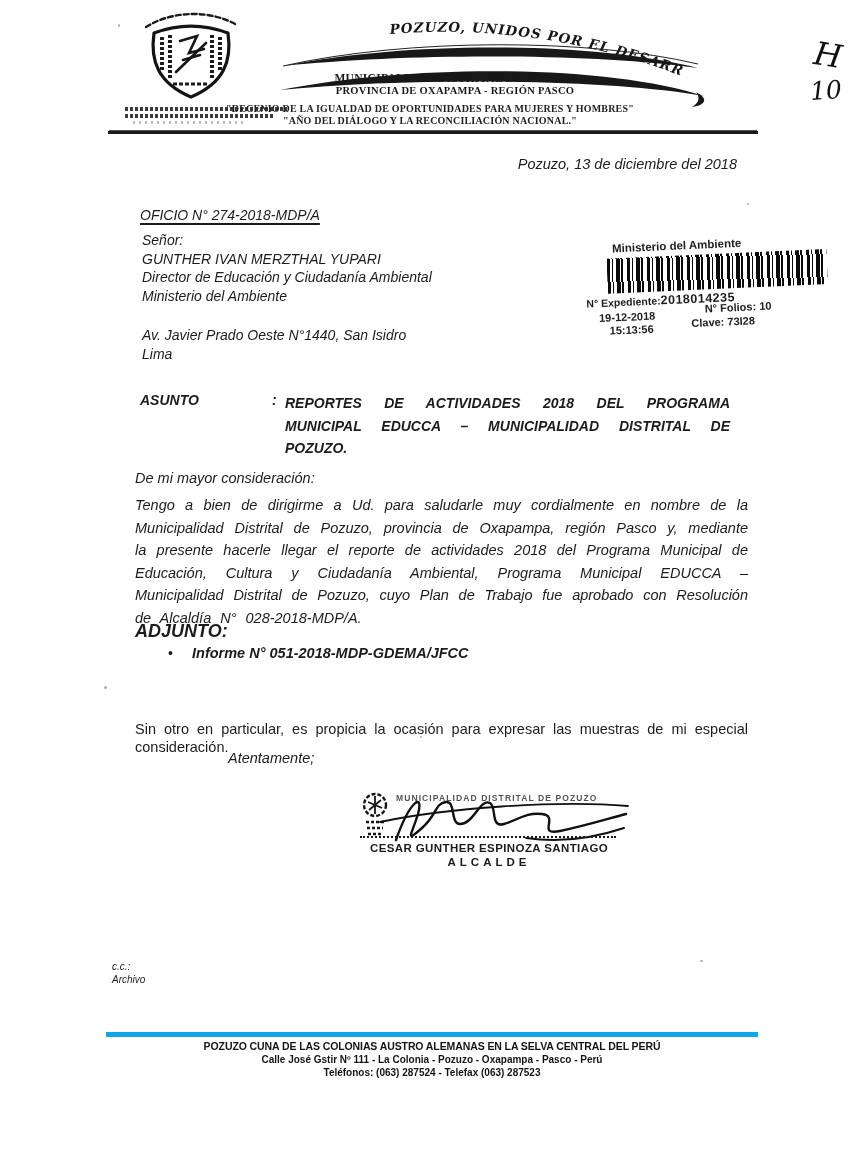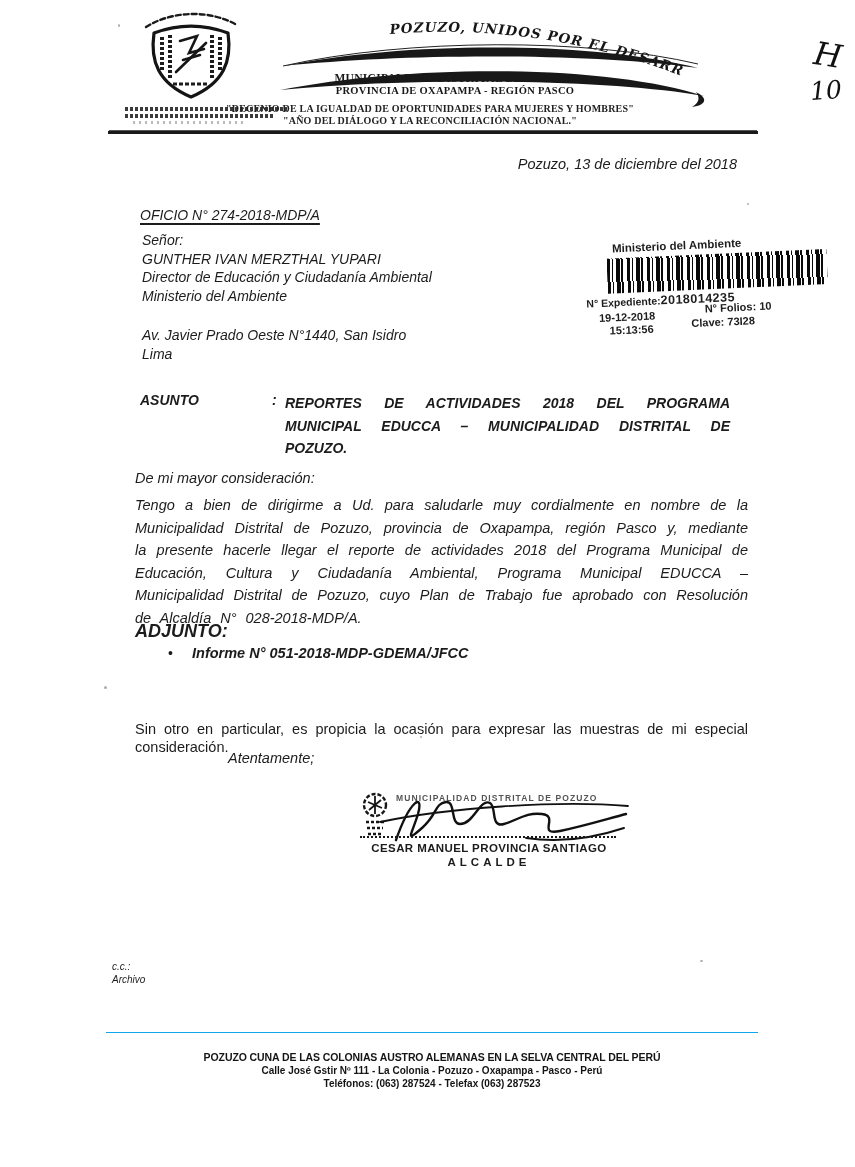--- a/index.html
+++ b/index.html
@@ -77,22 +77,22 @@
       #0a0a0a 9px 13px, #fff 13px 14px, #0a0a0a 14px 16px, #fff 16px 20px); }
   .stamp-exp { position:absolute; left:0px; top:53px; font-size:10.5px; font-weight:600; }
   .stamp-exp b { font-size:12.5px; letter-spacing:.5px; }
   .stamp-folios { position:absolute; left:118px; top:64px; font-size:11px; font-weight:600; }
   .stamp-date { position:absolute; left:12px; top:69px; font-size:11px; font-weight:600; }
   .stamp-clave { position:absolute; left:104px; top:78px; font-size:11px; font-weight:600; }
   .stamp-time { position:absolute; left:22px; top:82px; font-size:11px; font-weight:600; }
 
   
   .cc { left:112px; top:961px; font-size:10px; font-style:italic; line-height:12.5px; }
-  .footer { left:106px; top:1032px; width:652px; border-top:1px solid #0ea5e9;
-    padding-top:18px; text-align:center; color:#141414; font-weight:bold; }
+  .footer { left:106px; top:1032px; width:652px; border-top:5px solid #0ea5e9;
+    padding-top:3px; text-align:center; color:#141414; font-weight:bold; }
   .footer-l1 { font-size:10.5px; letter-spacing:-.1px; }
   .footer-l2 { font-size:10px; margin-top:2px; }
   .footer-l3 { font-size:10px; margin-top:2px; }
 
   .speck { position:absolute; background:#777; border-radius:50%; opacity:.6; }
 </style>
 </head>
 <body>
 
 <div class="page">
@@ -183,21 +183,21 @@
       <path d="M8,12 L22,18 M9,20 L21,10 M15,6 V24" stroke="#161616" stroke-width="1.8"></path>
       <path d="M6,32 H24 M7,38 H23 M8,44 H22" stroke="#161616" stroke-width="2.6" stroke-dasharray="3 2"></path>
     </svg>
     <div class="sig-stamp-text">MUNICIPALIDAD DISTRITAL DE POZUZO</div>
     <svg class="sig-scribble" width="266" height="64" viewBox="0 0 266 64">
       <path d="M30,58 C44,18 58,10 52,32 C46,52 38,62 56,46 C72,32 68,22 80,20 C90,19 84,42 94,42 C108,42 114,16 124,21 C131,25 124,46 138,42 C152,38 160,30 176,32 C194,34 170,54 194,49 C222,43 244,36 260,32" fill="none" stroke="#111" stroke-width="2.4" stroke-linecap="round"></path>
       <path d="M14,40 C80,26 190,18 262,24" fill="none" stroke="#111" stroke-width="1.8" stroke-linecap="round"></path>
       <path d="M160,56 C200,62 234,54 258,46" fill="none" stroke="#111" stroke-width="2" stroke-linecap="round"></path>
     </svg>
     <div class="sig-dots"></div>
-    <div class="sig-name">CESAR MANUEL PROVINCIA SANTIAGO</div>
+    <div class="sig-name">CESAR GUNTHER ESPINOZA SANTIAGO</div>
     <div class="sig-role">ALCALDE</div>
   </div>
 
   <div class="abs cc">
     <div>c.c.:</div>
     <div>Archivo</div>
   </div>
 
   <div class="abs footer">
     <div class="footer-l1">POZUZO CUNA DE LAS COLONIAS AUSTRO ALEMANAS EN LA SELVA CENTRAL DEL PERÚ</div>

